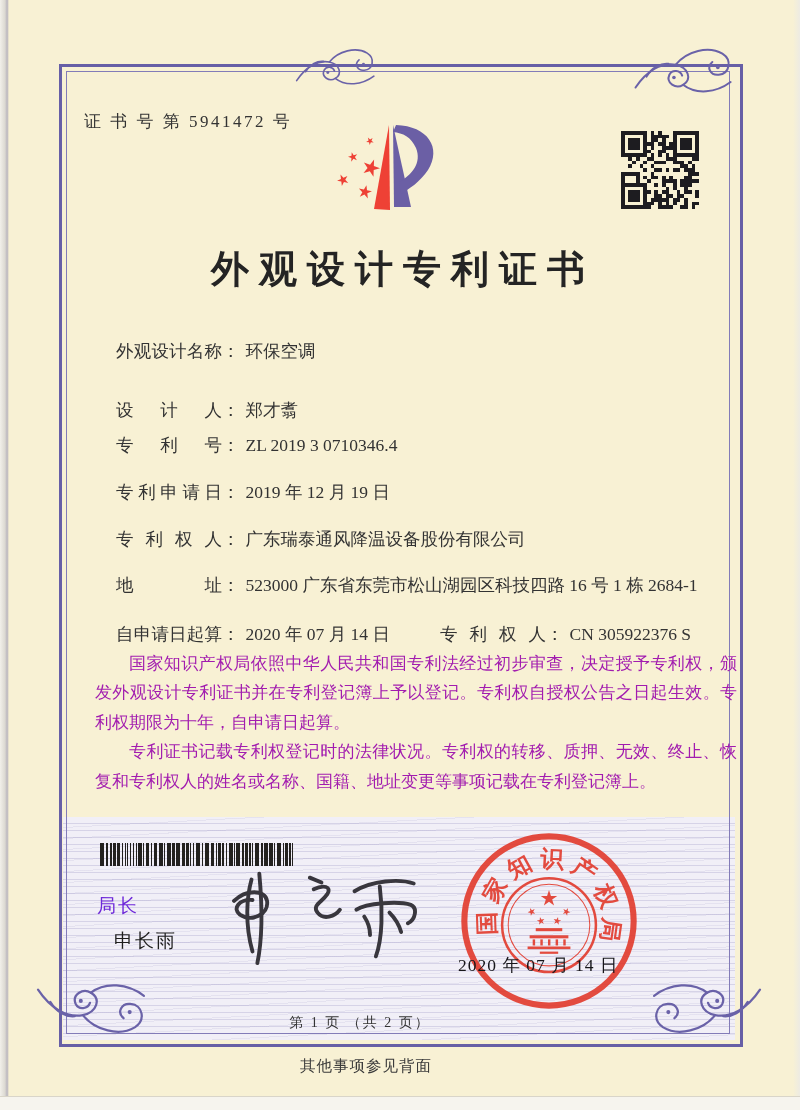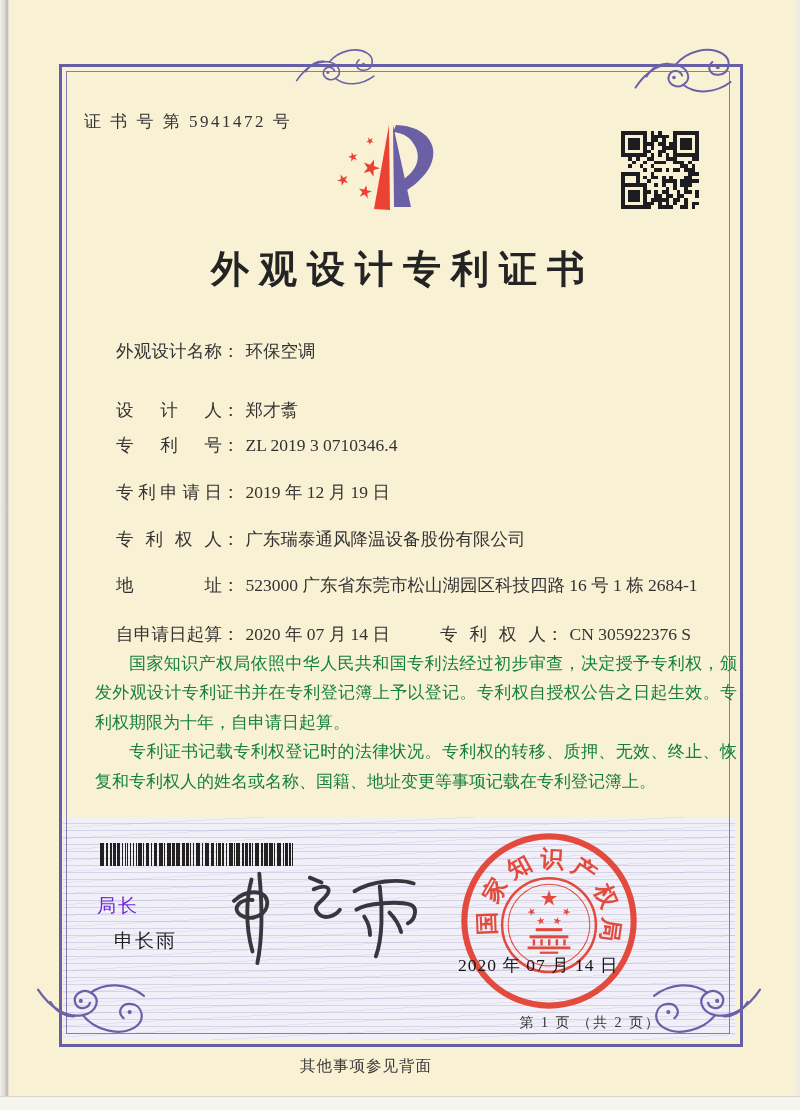--- a/index.html
+++ b/index.html
@@ -29,32 +29,32 @@
   .qr{left:621px;top:131px;width:78px;height:78px;}
   .qr svg{width:100%;height:100%;shape-rendering:crispEdges;fill:#1d1c20;}
   .title{left:59px;top:244px;width:678px;text-align:center;font-size:38px;font-weight:600;
     letter-spacing:10px;text-indent:10px;color:#242424;}
   .row{left:96px;font-size:17.5px;line-height:26px;white-space:nowrap;color:#333;margin-left:20px;}
   .flabel{display:inline-block;width:106px;text-align:justify;text-align-last:justify;vertical-align:top;}
   .colon{vertical-align:top;}
   .fvalue{margin-left:6px;display:inline-block;vertical-align:top;white-space:normal;max-width:500px;}
   .grant2{position:absolute;left:324px;top:0;}
   .body-text{left:95px;top:649px;width:642px;}
-  .body-text p{margin:0;font-size:17px;line-height:29.4px;text-indent:2em;text-align:justify;color:#15803d;font-family:Liberation Serif, serif;}
+  .body-text p{margin:0;font-size:17px;line-height:29.4px;text-indent:2em;text-align:justify;color:#a21caf;font-family:Liberation Serif, serif;}
   .barcode{left:100px;top:843px;width:198px;height:23px;}
   .barcode svg{width:100%;height:100%;fill:#23211f;shape-rendering:crispEdges;}
   .director-title{left:97px;top:893px;font-family:"Liberation Sans","DejaVu Sans",sans-serif;
     font-size:19px;color:#6d28d9;letter-spacing:2px;}
   .director-name{left:114px;top:928px;font-family:"Liberation Sans","DejaVu Sans",sans-serif;
     font-size:19px;color:#1e1e1e;letter-spacing:2px;}
   .signature{left:208px;top:866px;width:225px;height:102px;}
   .seal{left:447px;top:819px;width:204px;height:204px;opacity:.9;}
   .seal-chars{fill:#e23a2c;font-size:23px;font-weight:bold;font-family:"Liberation Serif","DejaVu Serif",serif;}
   .seal-date{left:458px;top:953px;width:200px;font-size:17.5px;letter-spacing:1px;color:#17161a;z-index:5;}
-  .footer-page{left:59px;top:1014px;width:602px;text-align:right;font-size:14px;letter-spacing:2px;color:#333;}
+  .footer-page{left:59px;top:1014px;width:602px;text-align:center;font-size:14px;letter-spacing:2px;color:#333;}
   .back-note{left:0;top:1056px;width:732px;text-align:center;font-size:15.5px;letter-spacing:1px;color:#3a3a3a;}
   .flourish{position:absolute;}
   .fl-tm{left:280px;top:42px;width:112px;height:52px;}
   .fl-tr{left:622px;top:40px;width:124px;height:64px;}
   .fl-bl{left:36px;top:970px;width:112px;height:74px;transform:scaleY(-1);}
   .fl-br{left:650px;top:970px;width:112px;height:74px;transform:scale(-1,-1);}
 </style>
 </head>
 <body>
 

